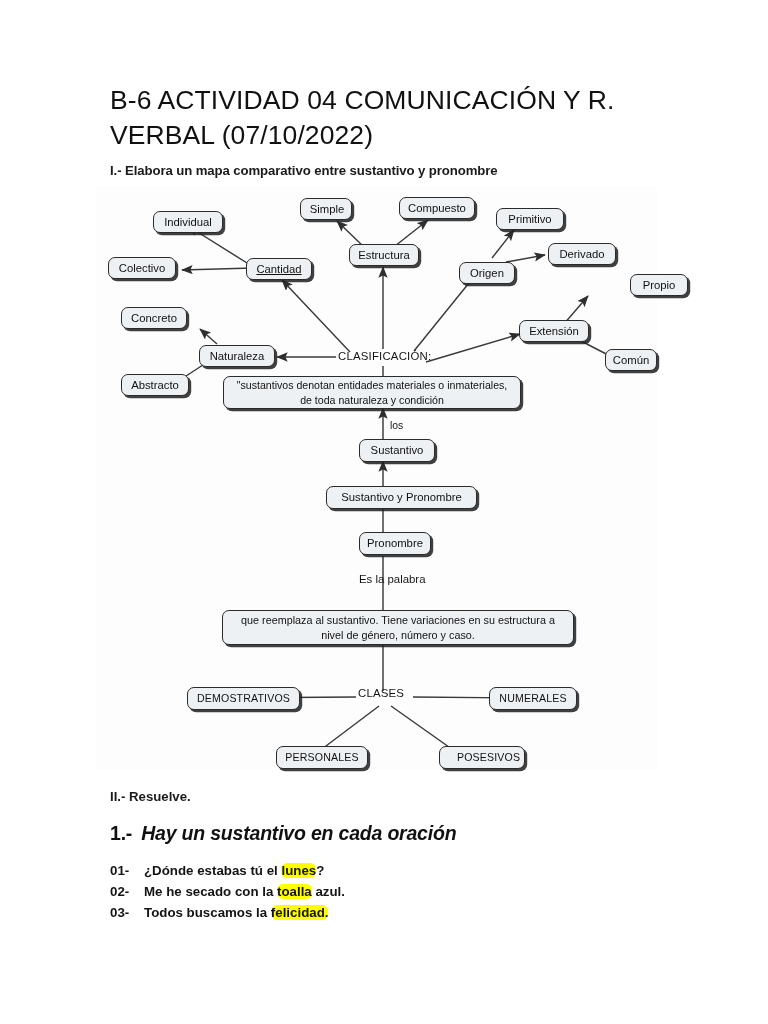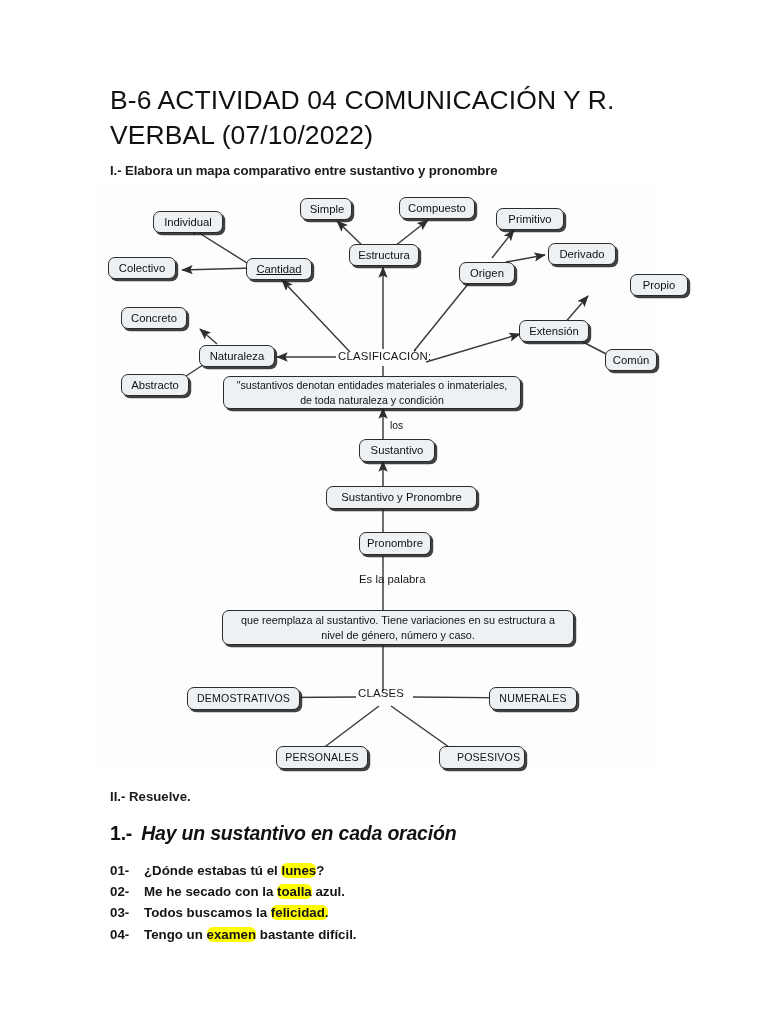--- a/index.html
+++ b/index.html
@@ -264,17 +264,13 @@
     <span class="sentence-text"><span>¿Dónde estabas tú el </span><mark>lunes</mark><span>?</span></span>
   </div>
   <div class="sentence-row">
     <span class="sentence-num">02-</span>
     <span class="sentence-text"><span>Me he secado con la </span><mark>toalla</mark><span> azul.</span></span>
   </div>
   <div class="sentence-row">
     <span class="sentence-num">03-</span>
     <span class="sentence-text"><span>Todos buscamos la </span><mark>felicidad.</mark><span></span></span>
   </div>
-  <div class="sentence-row">
-    <span class="sentence-num">04-</span>
-    <span class="sentence-text"><span>Tengo un </span><mark>examen</mark><span> bastante difícil.</span></span>
-  </div>
 </div>
 
 </body></html>

